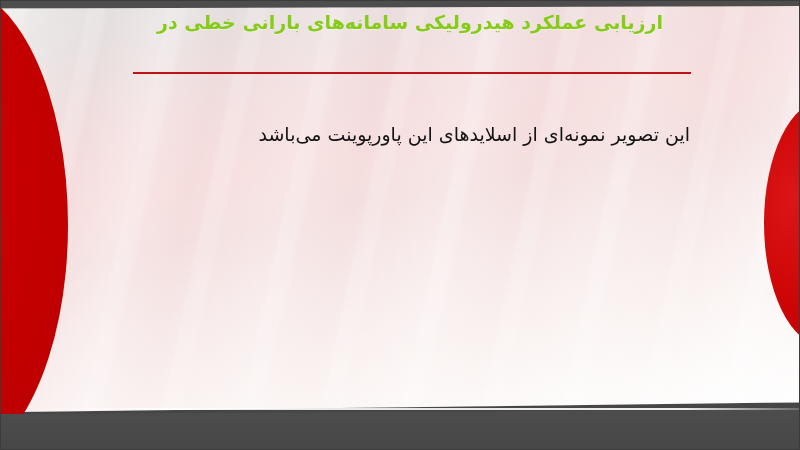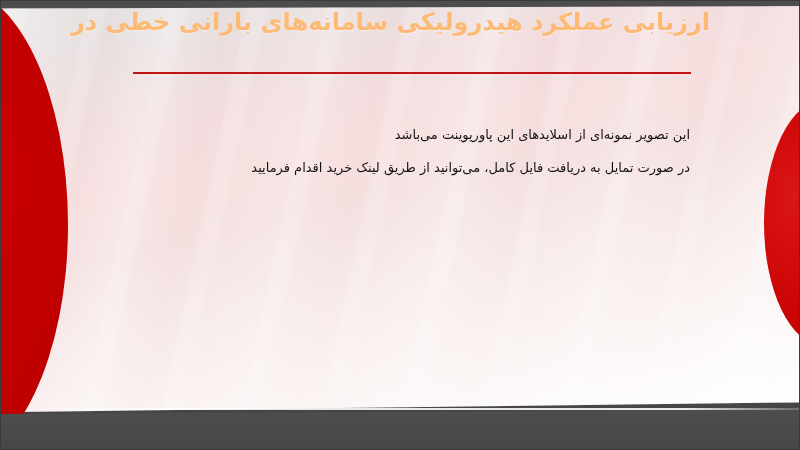--- a/index.html
+++ b/index.html
@@ -116,22 +116,22 @@
 
   
   .title-block {
     position:absolute;
     left:110px; top:6px;
     width:600px;
     text-align:center;
     z-index:5;
   }
   .title-line {
-    color:#fdba74;
-    font-size:24px;
+    color:#84cc16;
+    font-size:19px;
     font-weight:bold;
     line-height:32px;
     direction:rtl;
     text-shadow:0 1px 0 rgba(255,255,255,0.35);
     white-space:nowrap;
   }
   .title-rule {
     position:absolute;
     left:133px; top:72px;
     width:558px; height:2px;
@@ -143,21 +143,21 @@
   .body-block {
     position:absolute;
     left:120px; top:118px;
     width:570px;
     direction:rtl;
     text-align:right;
     z-index:5;
   }
   .body-line {
     color:#141414;
-    font-size:13px;
+    font-size:19px;
     line-height:33px;
     white-space:nowrap;
     text-align:right;
   }
 
   
   .outer-border {
     position:absolute; inset:0;
     border:1px solid #3b3b3b;
     pointer-events:none;
@@ -180,20 +180,19 @@
   <div class="ellipse-right"></div>
 
   <div class="title-block">
     <div class="title-line">ارزیابی عملکرد هیدرولیکی سامانه‌های بارانی خطی در</div>
   </div>
 
   <div class="title-rule"></div>
 
   <div class="body-block">
     <div class="body-line">این تصویر نمونه‌ای از اسلایدهای این پاورپوینت می‌باشد</div>
-    <div class="body-line">در صورت تمایل به دریافت فایل کامل، می‌توانید از طریق لینک خرید اقدام فرمایید</div>
   </div>
 
   <div class="bottom-band"></div>
   <div class="bottom-hairline"></div>
 
   <div class="outer-border"></div>
 </div>
 
 </body></html>

